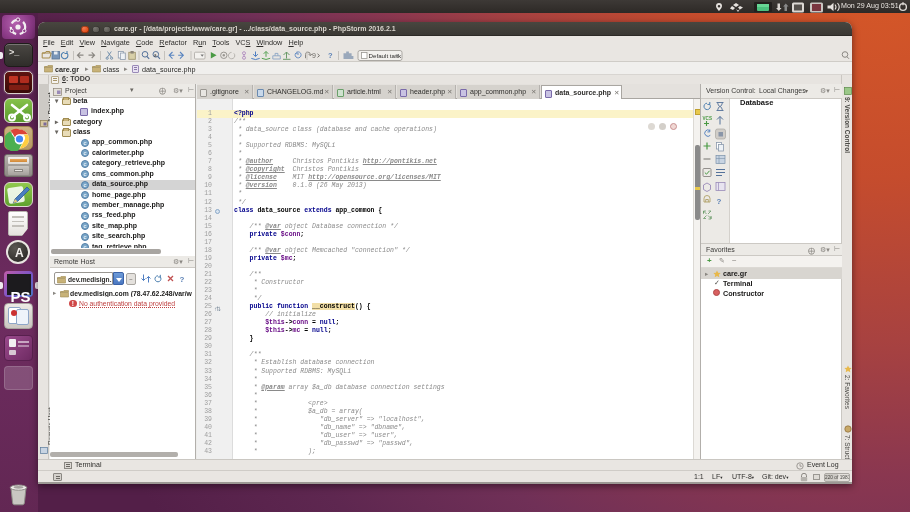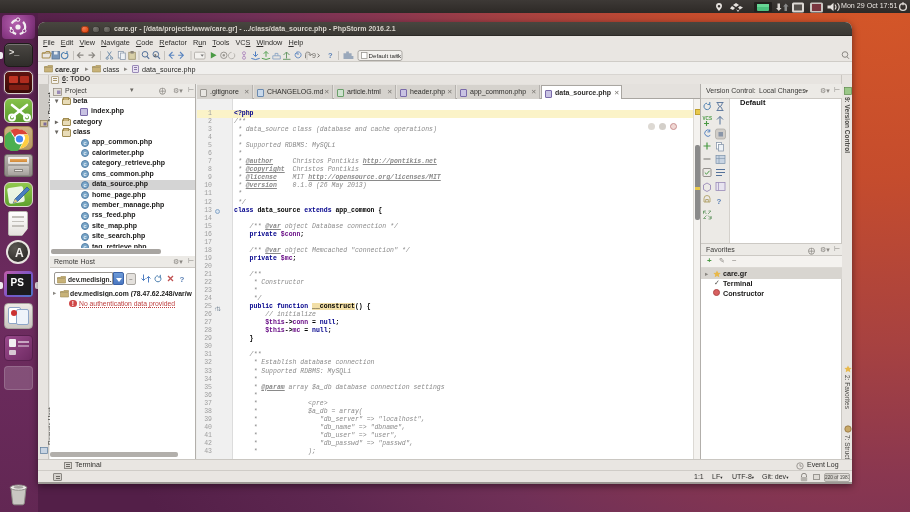--- a/index.html
+++ b/index.html
@@ -51,21 +51,21 @@
     <rect x="43" y="3" width="12" height="3" fill="#67d695"></rect>
     <path d="M63.5 2.5 l2.5 0 0 4.5 1.5 0 -2.7 3 -2.7 -3 1.4 0z" fill="#dad6d2"></path>
     <path d="M70.5 10 l2.5 0 0 -4.5 1.5 0 -2.7 -3 -2.7 3 1.4 0z" fill="#888"></path>
     <rect x="78" y="1.5" width="12" height="10" rx="1.5" fill="#dcd8d4"></rect>
     <rect x="80" y="3.5" width="8" height="6" fill="#55504c"></rect>
     <rect x="96" y="1.5" width="13" height="10" rx="1.5" fill="#c9c5c1"></rect>
     <rect x="98" y="3" width="9" height="7" fill="#79353f"></rect>
     <path d="M113.5 4.5 l3 0 3 -2.8 0 8.6 -3 -2.8 -3 0z" fill="#e6e2de"></path>
     <path d="M121 3.5 q2 2.5 0 5 M123.5 2 q3.5 4 0 8" stroke="#e6e2de" stroke-width="1.1" fill="none"></path>
   </svg>
-  <div class="abs" style="left:841px;top:2.4px;font-size:7.1px;color:#eae6e2;">Mon 29 Oct 17:51</div>
+  <div class="abs" style="left:841px;top:2.4px;font-size:7.1px;color:#eae6e2;">Mon 29 Aug 03:51</div>
   <svg class="abs" style="left:898px;top:1.5px" width="10" height="10" viewBox="0 0 10 10">
     <circle cx="5" cy="5" r="3.4" fill="none" stroke="#dcd8d4" stroke-width="1.4"></circle>
     <rect x="4.3" y="0.2" width="1.4" height="3" fill="#dcd8d4"></rect>
   </svg>
 </div>
 <div id="launcher">
 
   <div class="licon" style="left:2px;top:2px;width:33px;height:24px;border-radius:4px;background:radial-gradient(circle at 40% 35%,#b35fae,#8b3a86 60%,#6d2a68);">
     <svg width="33" height="24" viewBox="0 0 33 24">
           <circle cx="16" cy="12" r="7.2" fill="none" stroke="#f3eef2" stroke-width="2.2" stroke-dasharray="9.5 3.6"></circle>
@@ -132,21 +132,21 @@
   </div>
 
   <div class="licon" style="top:227px;height:26px;background:transparent;">
     <div class="abs" style="left:2px;top:0px;width:24px;height:24px;border-radius:50%;background:radial-gradient(circle at 35% 30%,#5a5752,#22201e);border:2px solid #e8e4e0;">
       <div class="abs" style="left:7px;top:4px;font-size:12px;font-weight:bold;color:#f2efec;">A</div>
     </div>
   </div>
 
   <div class="licon" style="top:258px;height:26px;background:linear-gradient(135deg,#c05ca8,#7a55c8 55%,#4a7ac8);border-radius:4px;">
     <div class="abs" style="left:2.5px;top:2.5px;width:24px;height:21px;background:#1c1b1e;">
-      <div class="abs" style="left:4px;top:3px;font-size:10px;font-weight:bold;color:#fff;">PS</div>
+      <div class="abs" style="left:4px;top:14px;font-size:15px;font-weight:bold;color:#fff;">PS</div>
     </div>
   </div>
 
   <div class="licon" style="top:290px;height:26px;background:linear-gradient(#ece9e5,#cbc7c2);border:1px solid #a9a5a0;border-radius:4px;">
     <div class="abs" style="left:3px;top:3px;width:13px;height:17px;background:#fff;border:1px solid #8ea6c8;border-radius:2px;"></div>
     <div class="abs" style="left:11px;top:5px;width:13px;height:16px;background:#eef3fa;border:1px solid #8ea6c8;border-radius:2px;"></div>
     <div class="abs" style="left:6px;top:6px;width:6px;height:6px;border-radius:50%;background:#cc3333;"></div>
   </div>
 
   <div class="licon" style="top:322px;height:26px;background:linear-gradient(135deg,#9a4a8c,#6e2a62);border:1px solid #58204e;border-radius:4px;">
@@ -611,21 +611,21 @@
           <path d="M15 70.5 h9 m-9 3 h9 m-9 3 h6" stroke="#55729a" stroke-width="1"></path>
           <path d="M2.5 86 l3.5 -2 3.5 2 v4.5 l-3.5 2 -3.5 -2z" stroke="#9a8ab8" stroke-width=".9"></path>
           <rect x="15" y="83.5" width="9" height="8" fill="#e8e4f0" stroke="#9a8ab8" stroke-width=".8"></rect>
               <path d="M17.5 83.5 v8" stroke="#9a8ab8" stroke-width=".7"></path>
           <path d="M3 103 v-3.5 a3 3 0 0 1 6 0 v3.5z m1.7 0 v-2.5 h2.6 v2.5" stroke="#b0a068" stroke-width=".9"></path>
           <text x="15.5" y="105" font-size="8" font-weight="bold" fill="#5a80b5" font-family="Liberation Sans">?</text>
           <path d="M2.5 112 h2.5 m-2.5 0 v2.5 m7.5 5.5 h-2.5 m2.5 0 v-2.5 m-7.5 -5.5 l3 3 m1.5 1.5 l3 3 m0 -7.5 l-3 3 m-1.5 1.5 l-3 3 m0 -7.5 v2.5 m0 5 h2.5 m5 -7.5 h-2.5 m2.5 7.5 v-2.5" stroke="#6a9a68" stroke-width=".8"></path>
         </g>
       </svg>
     </div>
-    <div class="abs" style="left:39px;top:14px;font-size:7.5px;font-weight:bold;color:#111;">Default</div>
+    <div class="abs" style="left:39px;top:14px;font-size:7.5px;font-weight:bold;color:#111;">Database</div>
 
     <div class="abs" style="left:0;top:159px;width:141px;height:13px;background:#eceae6;border-top:1px solid #ccc9c4;border-bottom:1px solid #ccc9c4;">
       <div class="abs" style="left:5px;top:2px;font-size:7px;color:#3a3937;">Favorites</div>
       <div class="abs" style="left:107px;top:2.5px;font-size:7px;color:#8a8782;">⨁</div>
       <div class="abs" style="left:119px;top:1.5px;font-size:7px;color:#8a8782;">⚙▾</div>
       <div class="abs" style="left:133px;top:1px;font-size:7px;color:#8a8782;">⊢</div>
     </div>
     <div class="abs" style="left:0;top:172px;width:141px;height:12px;background:#f4f2ef;border-bottom:1px solid #dcd9d4;">
       <div class="abs" style="left:6px;top:0px;font-size:8px;font-weight:bold;color:#4a9a44;">+</div>
       <div class="abs" style="left:18px;top:1px;font-size:7px;color:#8a8782;">✎</div>

